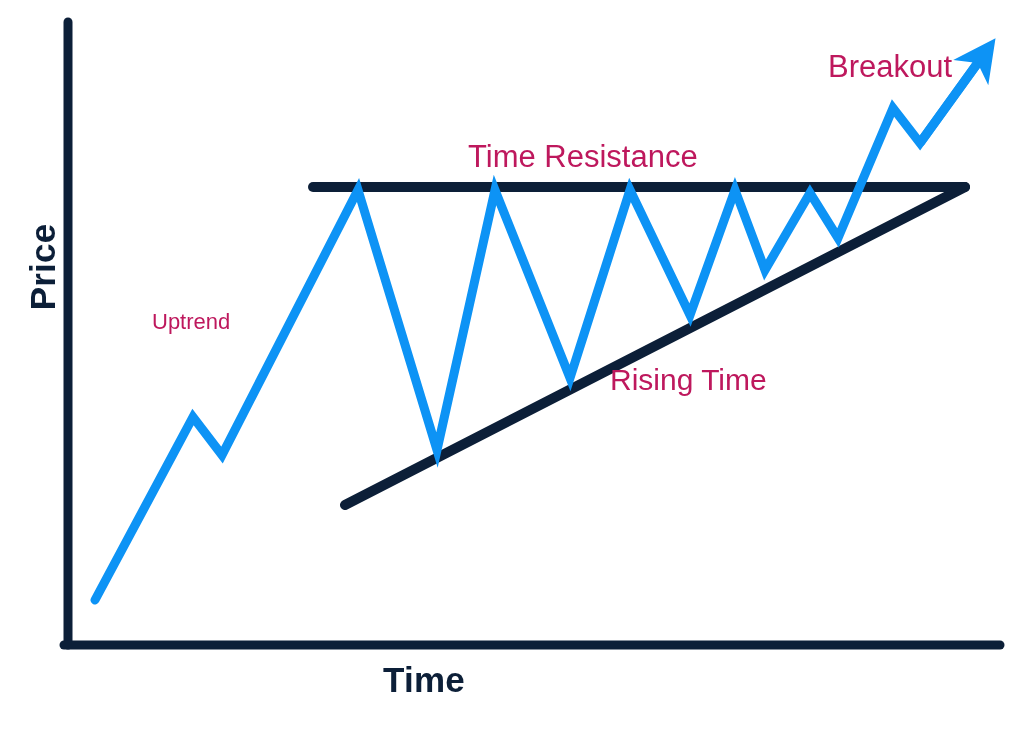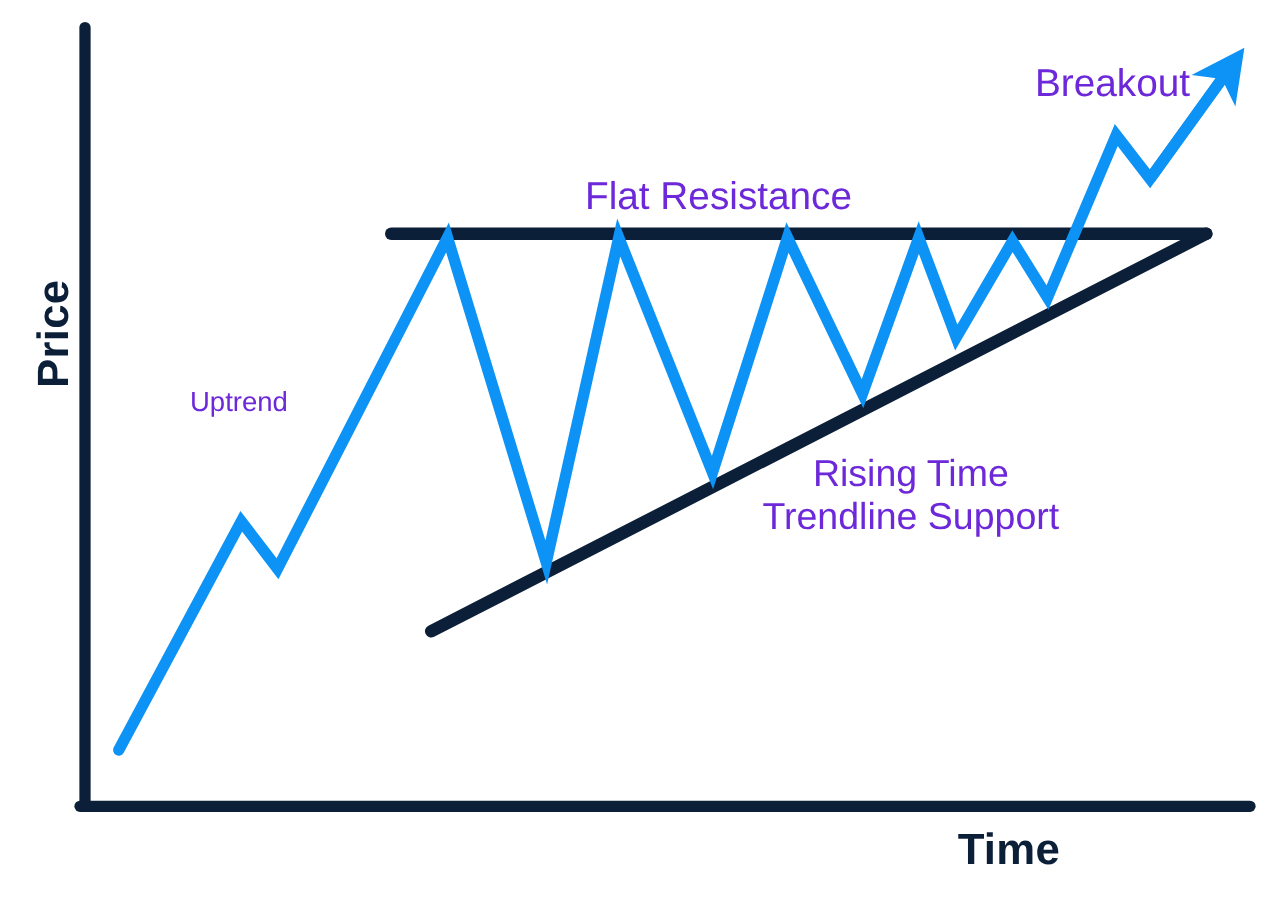--- a/index.html
+++ b/index.html
@@ -43,28 +43,28 @@
     transform-origin: center center;
   }
   #y-axis-title .rot {
     display: inline-block;
     transform: rotate(-90deg);
   }
   #x-axis-title {
     left: 0px;
     top: 660px;
     width: 848px;
-    text-align: right;
+    text-align: center;
     font-size: 35px;
   }
   .annotation {
     position: absolute;
     font-family: "Liberation Sans", sans-serif;
     font-weight: normal;
-    color: #6d28d9;
+    color: #be185d;
     white-space: nowrap;
     line-height: 1.12;
   }
   #ann-uptrend {
     left: 152px;
     top: 310px;
     font-size: 22px;
   }
   #ann-flat-resistance {
     left: 468px;
@@ -113,22 +113,21 @@
   </svg>
 
   <div class="axis-title" id="y-axis-title">
     <span class="rot">Price</span>
   </div>
 
   <div class="axis-title" id="x-axis-title">Time</div>
 
   <div class="annotation" id="ann-uptrend">Uptrend</div>
 
-  <div class="annotation" id="ann-flat-resistance">Flat Resistance</div>
+  <div class="annotation" id="ann-flat-resistance">Time Resistance</div>
 
   <div class="annotation" id="ann-breakout">Breakout</div>
 
   <div class="annotation" id="ann-rising-support">
     <span class="line1">Rising Time</span>
-    <span class="line2">Trendline Support</span>
   </div>
 
 </div>
 
 </body></html>

